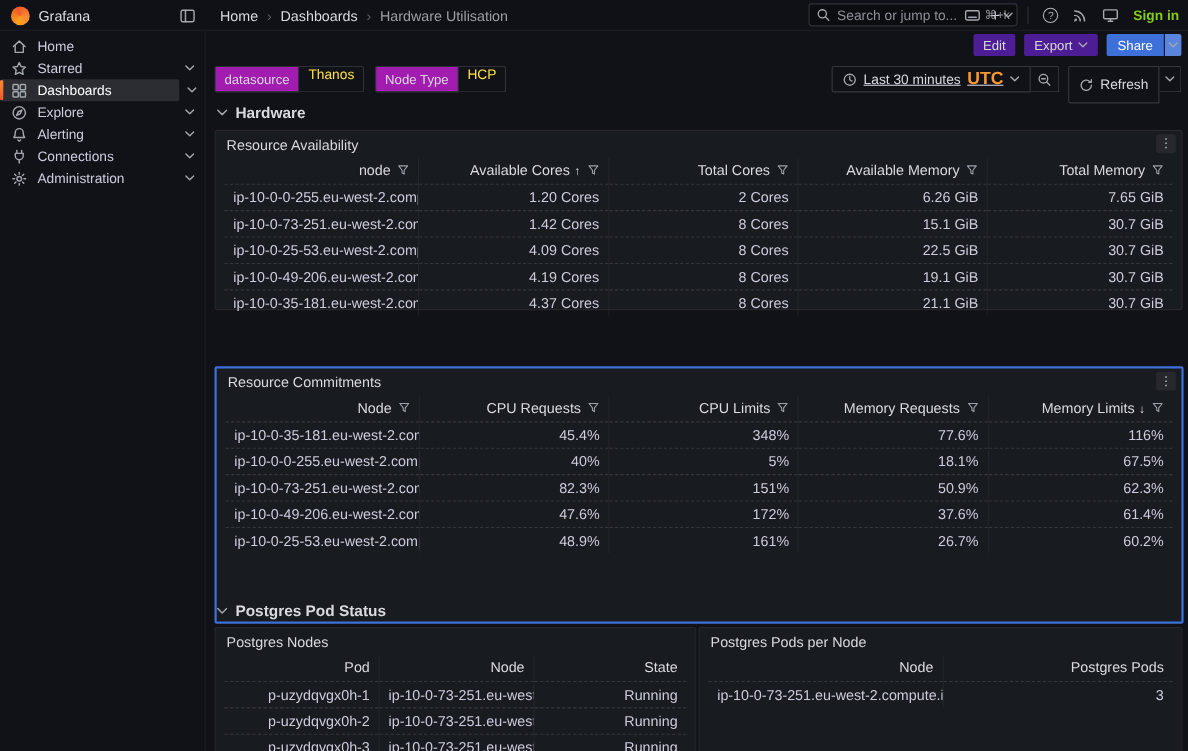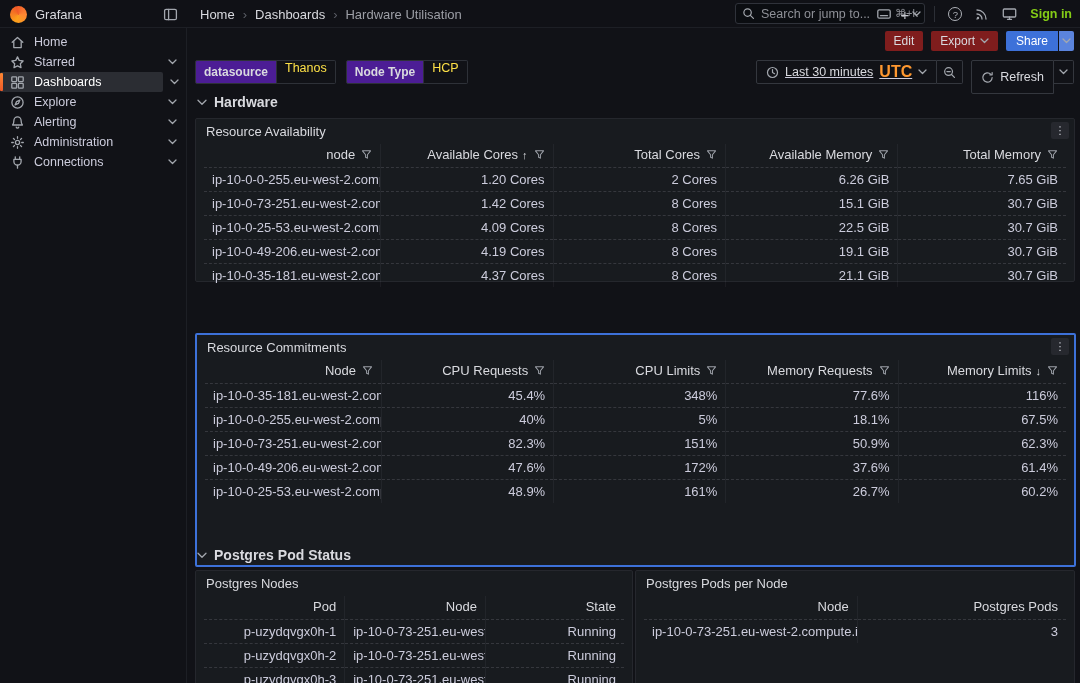--- a/index.html
+++ b/index.html
@@ -49,33 +49,33 @@
     gap:9px; padding-left:10px; margin:0 0 0 0; }
   .nav-item .nav-label { color:#ccccdc; font-size:12.5px; }
   .nav-item .chev { position:absolute; right:9px; top:7px; }
   .nav-item.selected { background:#2b2d33; width:163px; border-radius:2px; }
   .nav-item.selected::before { content:""; position:absolute; left:0; top:1px; bottom:1px;
     width:3px; border-radius:1px; background:linear-gradient(180deg,#ff8833,#f05a28); }
   .nav-item.selected .nav-label { color:#ffffff; font-weight:500; }
 
   
   #dash-toolbar { position:absolute; top:31px; right:6px; display:flex; gap:8px; align-items:center; }
-  .tb-btn { height:20px; padding:0 9px; background:#7f1d1d; border-radius:2px;
+  .tb-btn { height:20px; padding:0 9px; background:#4c1d95; border-radius:2px;
     color:#d9dadf; font-size:12px; font-weight:500; display:flex; align-items:center; gap:5px; }
   #share-group { display:flex; align-items:center; }
   #share-main { height:20px; padding:0 10px; background:#3d71d9; border-radius:2px 0 0 2px;
     color:#ffffff; font-size:12px; font-weight:500; display:flex; align-items:center; }
   #share-caret { height:20px; width:15px; background:#5b84dd; border-radius:0 2px 2px 0;
     margin-left:1px; display:flex; align-items:center; justify-content:center; }
 
   
   #filters { position:absolute; left:195px; top:60px; display:flex; gap:10px; }
   .filter-group { display:flex; height:24px; }
-  .filter-label { background:#4c1d95; border:1px solid #2e3138; border-radius:2px 0 0 2px;
-    display:flex; align-items:center; padding:0 8px; font-size:12px; font-weight:700; color:#d9dadf; }
+  .filter-label { background:#a21caf; border:1px solid #2e3138; border-radius:2px 0 0 2px;
+    display:flex; align-items:center; padding:0 8px; font-size:12px; font-weight:400; color:#d9dadf; }
   .filter-value { border:1px solid #2e3138; border-left:none; border-radius:0 2px 2px 0;
     display:flex; align-items:center; gap:8px; padding:0 8px; font-size:12.5px; color:#fde047;flex-direction:column; }
 
   #time-controls { position:absolute; top:60px; right:6px; display:flex; gap:8px; align-items:center; }
   #time-picker-group { display:flex; height:24px; border-radius:2px; }
   #time-range-btn { display:flex; align-items:center; gap:6px; padding:0 9px;
     border:1px solid #34373e; border-radius:2px 0 0 2px;text-decoration:underline; }
   #time-range-label { color:#d9dadf; font-size:12.5px; font-weight:500; }
   #time-zone-label { color:#ff9830; font-size:16px; font-weight:700; }
   #time-zoom-out { width:26px; border:1px solid #34373e; border-left:none; border-radius:0 2px 2px 0;
@@ -245,39 +245,39 @@
         </g>
       </svg>
     <span class="nav-label">Alerting</span>
     <svg class="chev" width="9" height="6" viewBox="0 0 9 6">
         <path class="ic" stroke="#7e828a" d="M1 1l3.5 3.5L8 1"></path>
       </svg>
   </div>
   <div class="nav-item">
     <svg width="15" height="15" viewBox="0 0 15 15">
         <g class="ic">
-          <circle cx="7.5" cy="7.5" r="2.1"></circle>
-          <path d="M7.5 1.7v1.6M7.5 11.7v1.6M1.7 7.5h1.6M11.7 7.5h1.6M3.4 3.4l1.1 1.1M10.5 10.5l1.1 1.1M11.6 3.4l-1.1 1.1M4.5 10.5l-1.1 1.1"></path>
-        </g>
-      </svg>
-    <span class="nav-label">Administration</span>
-    <svg class="chev" width="9" height="6" viewBox="0 0 9 6">
-        <path class="ic" stroke="#7e828a" d="M1 1l3.5 3.5L8 1"></path>
-      </svg>
-  </div>
-  <div class="nav-item">
-    <svg width="15" height="15" viewBox="0 0 15 15">
-        <g class="ic">
           <line x1="5.3" y1="1.8" x2="5.3" y2="4.4"></line>
           <line x1="9.7" y1="1.8" x2="9.7" y2="4.4"></line>
           <path d="M3.9 4.4h7.2v2.2a3.6 3.6 0 0 1-7.2 0z"></path>
           <line x1="7.5" y1="10.2" x2="7.5" y2="13.2"></line>
         </g>
       </svg>
     <span class="nav-label">Connections</span>
+    <svg class="chev" width="9" height="6" viewBox="0 0 9 6">
+        <path class="ic" stroke="#7e828a" d="M1 1l3.5 3.5L8 1"></path>
+      </svg>
+  </div>
+  <div class="nav-item">
+    <svg width="15" height="15" viewBox="0 0 15 15">
+        <g class="ic">
+          <circle cx="7.5" cy="7.5" r="2.1"></circle>
+          <path d="M7.5 1.7v1.6M7.5 11.7v1.6M1.7 7.5h1.6M11.7 7.5h1.6M3.4 3.4l1.1 1.1M10.5 10.5l1.1 1.1M11.6 3.4l-1.1 1.1M4.5 10.5l-1.1 1.1"></path>
+        </g>
+      </svg>
+    <span class="nav-label">Administration</span>
     <svg class="chev" width="9" height="6" viewBox="0 0 9 6">
         <path class="ic" stroke="#7e828a" d="M1 1l3.5 3.5L8 1"></path>
       </svg>
   </div>
 </div>
 
 <div id="dash-toolbar">
   <span class="tb-btn">
       <span>Edit</span>
     </span>

